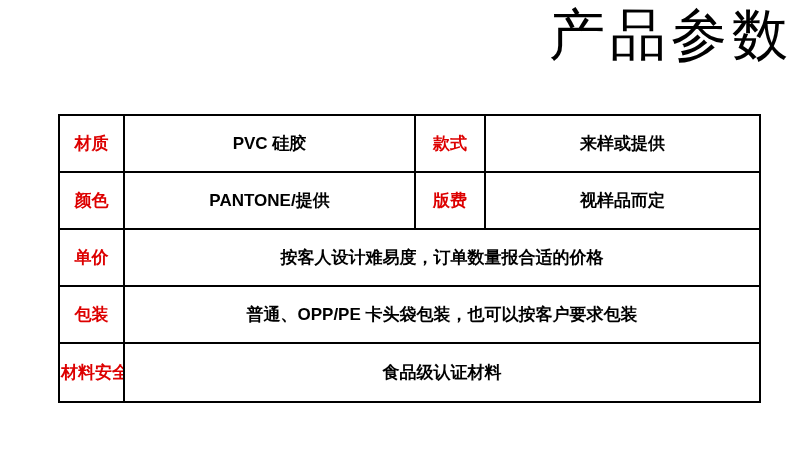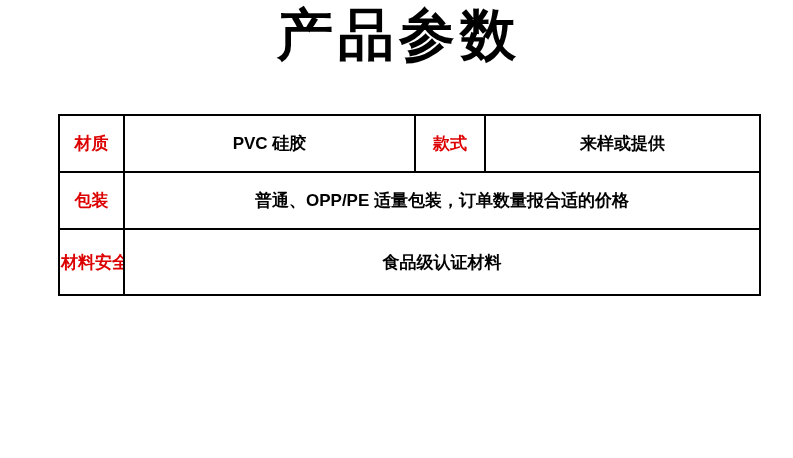--- a/index.html
+++ b/index.html
@@ -7,23 +7,23 @@
     width: 793px; height: 458px;
     position: relative;
     background: #ffffff;
     overflow: hidden;
     font-family: "Liberation Sans", sans-serif;
   }
   .title {
     position: absolute;
     top: 2px; left: 0; right: 0;
     margin: 0;
-    text-align: center;
+    text-align: right;
     font-size: 56px;
-    font-weight: bold;
+    font-weight: normal;
     color: #000000;
     letter-spacing: 5px;
     padding-left: 5px; 
     line-height: 66px;
   }
   table.spec-table {
     position: absolute;
     top: 114px; left: 58px;
     border-collapse: collapse;
     table-layout: fixed;
@@ -40,21 +40,21 @@
     font-weight: bold;
     font-size: 17px;
     color: #000000;
     padding: 16px 2px;
     overflow: hidden;
     white-space: nowrap;
   }
   .spec-table tr.r { height: 38px; }
   .spec-table tr.r5, .spec-table tr.r6, .spec-table tr.r7 { height: 37px; }
   .spec-table tr.r7 { height: 40px; }
-  .spec-table tr.r8 { height: 66px; }
+  .spec-table tr.r8 { height: 59px; }
   .spec-table td.label {
     color: #dd0000;
     letter-spacing: 0px;
     padding: 0 1px;
   }
 </style>
 </head>
 <body>
 
 <div class="page">
@@ -68,23 +68,33 @@
         <col class="c3">
         <col class="c4">
     </colgroup>
     <tbody>
       <tr class="r r1">
         <td class="label">材质</td>
         <td class="value">PVC 硅胶</td>
         <td class="label">款式</td>
         <td class="value">来样或提供</td>
       </tr>
+      <tr class="r r4">
+        <td class="label">颜色</td>
+        <td class="value">PANTONE/提供</td>
+        <td class="label">版费</td>
+        <td class="value">视样品而定</td>
+      </tr>
+      <tr class="r r6">
+        <td class="label">单价</td>
+        <td class="value" colspan="3">按客人设计难易度，订单数量报合适的价格</td>
+      </tr>
       <tr class="r r7">
         <td class="label">包装</td>
-        <td class="value" colspan="3">普通、OPP/PE 适量包装，订单数量报合适的价格</td>
+        <td class="value" colspan="3">普通、OPP/PE 卡头袋包装，也可以按客户要求包装</td>
       </tr>
       <tr class="r r8">
         <td class="label">材料安全</td>
         <td class="value" colspan="3">食品级认证材料</td>
       </tr>
     </tbody>
   </table>
 
 </div>
 

